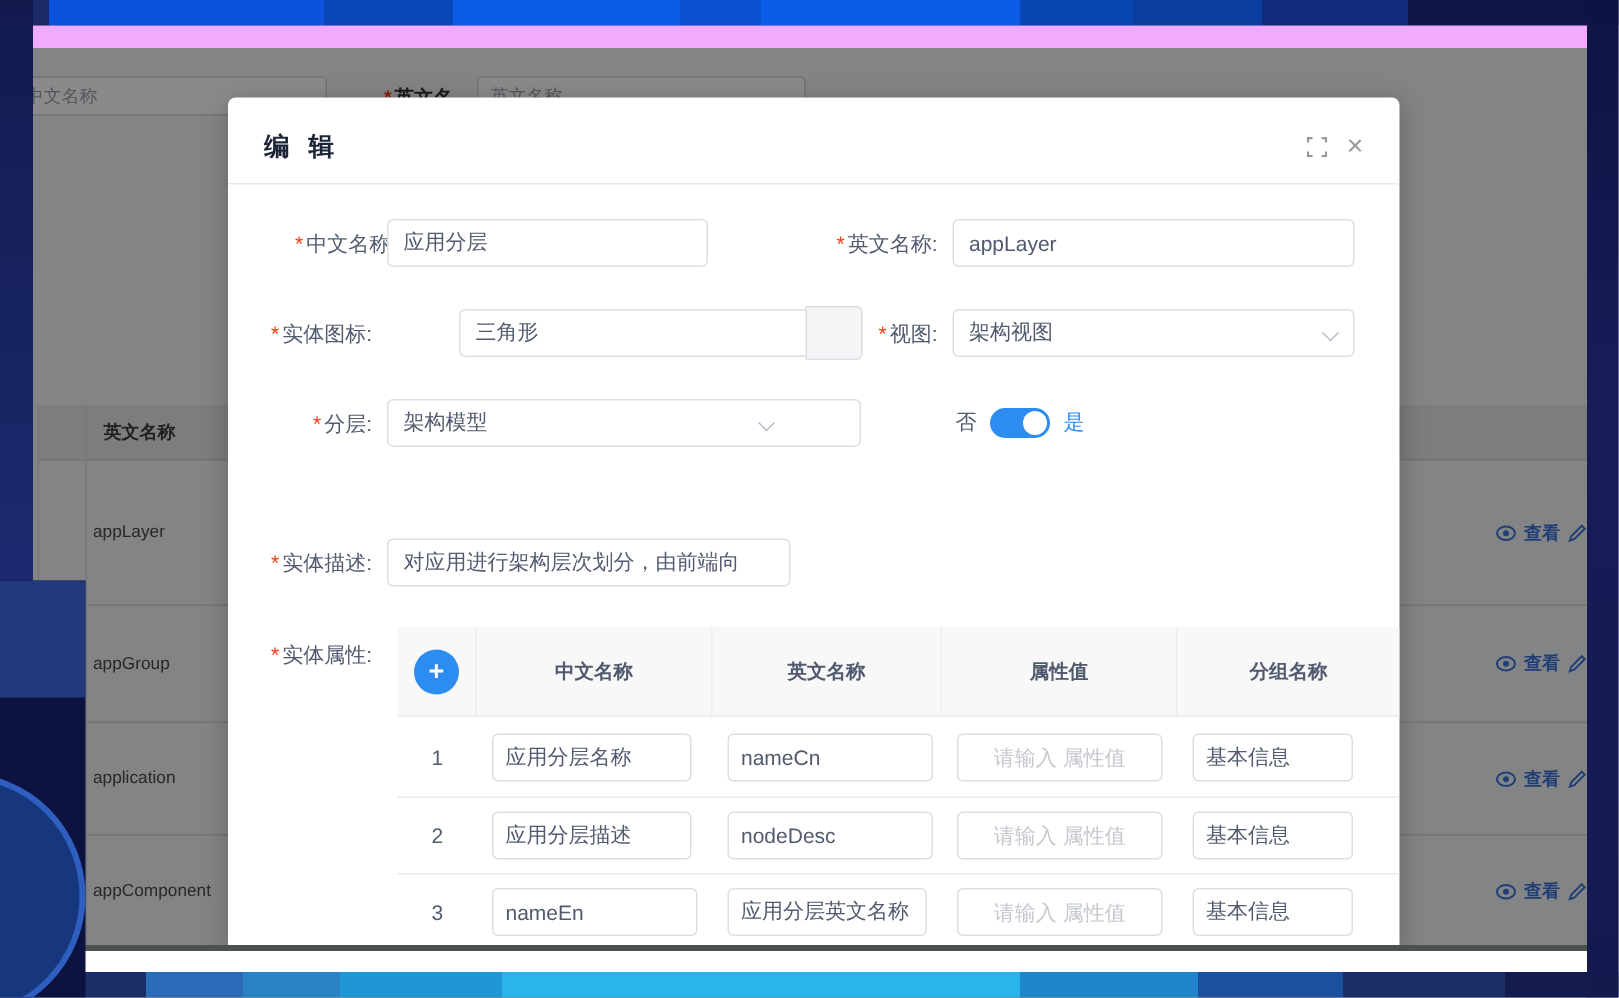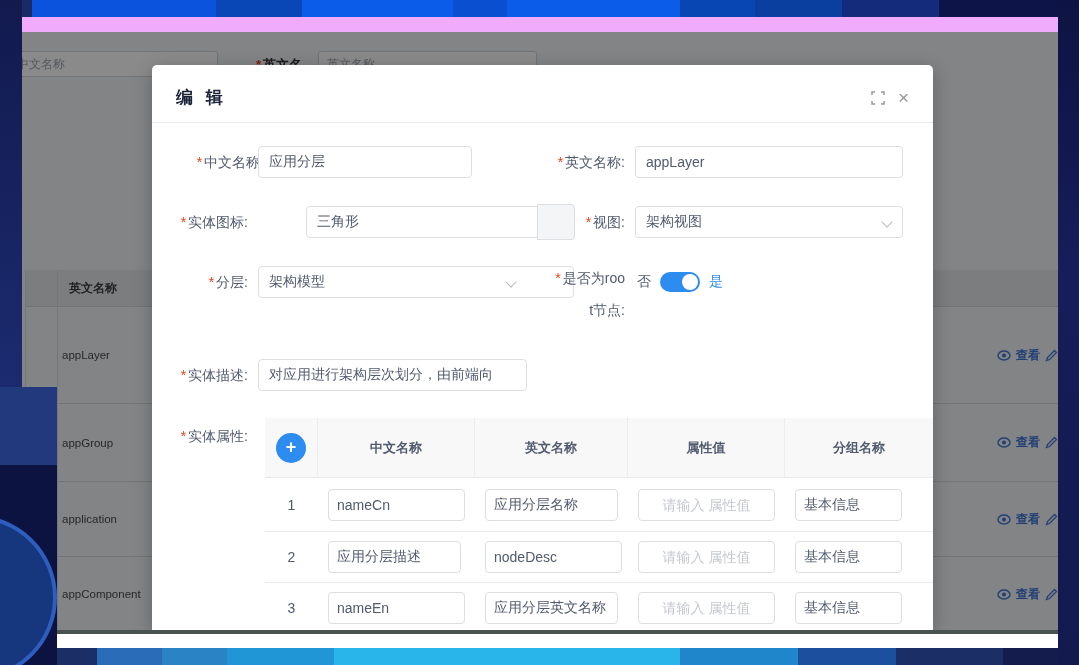--- a/index.html
+++ b/index.html
@@ -180,24 +180,20 @@
     <div class="wrap" style="left:483px; top:141px; width:268px; height:32px;">
       <input class="ipt" style="left: 0px; top: 0px; width: 268px;" readonly="" value="架构视图">
       <div class="sel-chev"></div>
     </div>
 
     <div class="lab" style="left:0; top:201px;"><i class="star">*</i><span>分层:</span></div>
     <div class="wrap" style="left:106px; top:201px; width:269px; height:32px;">
       <input class="ipt" style="left: 0px; top: 0px; width: 316px;" readonly="" value="架构模型">
       <div class="sel-chev"></div>
     </div>
-    <div class="lab-2line">
-      <span><i class="star">*</i><span>是否为roo</span></span>
-      <span class="l2">t节点:</span>
-    </div>
     <div class="toggle-row">
       <span>否</span>
       <div class="switch">
           <div class="knob"></div>
         </div>
       <span class="on-text">是</span>
     </div>
 
     <div class="lab" style="left:0; top:294px;"><i class="star">*</i><span>实体描述:</span></div>
     <input class="ipt" style="left: 106px; top: 294px; width: 269px;" value="对应用进行架构层次划分，由前端向">
@@ -210,22 +206,22 @@
             <span class="add-btn">+</span>
           </div>
         <div>中文名称</div>
         <div>英文名称</div>
         <div>属性值</div>
         <div>分组名称</div>
       </div>
 
       <div class="at-row h54">
         <div class="num">1</div>
+        <input class="cell-ipt w133" value="应用分层名称" style="">
         <input class="cell-ipt w137" value="nameCn" style="">
-        <input class="cell-ipt w133" value="应用分层名称" style="">
         <input class="cell-ipt w137" placeholder="请输入 属性值" style="">
         <input class="cell-ipt w107" value="基本信息" style="">
       </div>
       <div class="at-row h51">
         <div class="num">2</div>
         <input class="cell-ipt w133" value="应用分层描述" style="">
         <input class="cell-ipt w137" value="nodeDesc" style="">
         <input class="cell-ipt w137" placeholder="请输入 属性值" style="">
         <input class="cell-ipt w107" value="基本信息" style="">
       </div>

